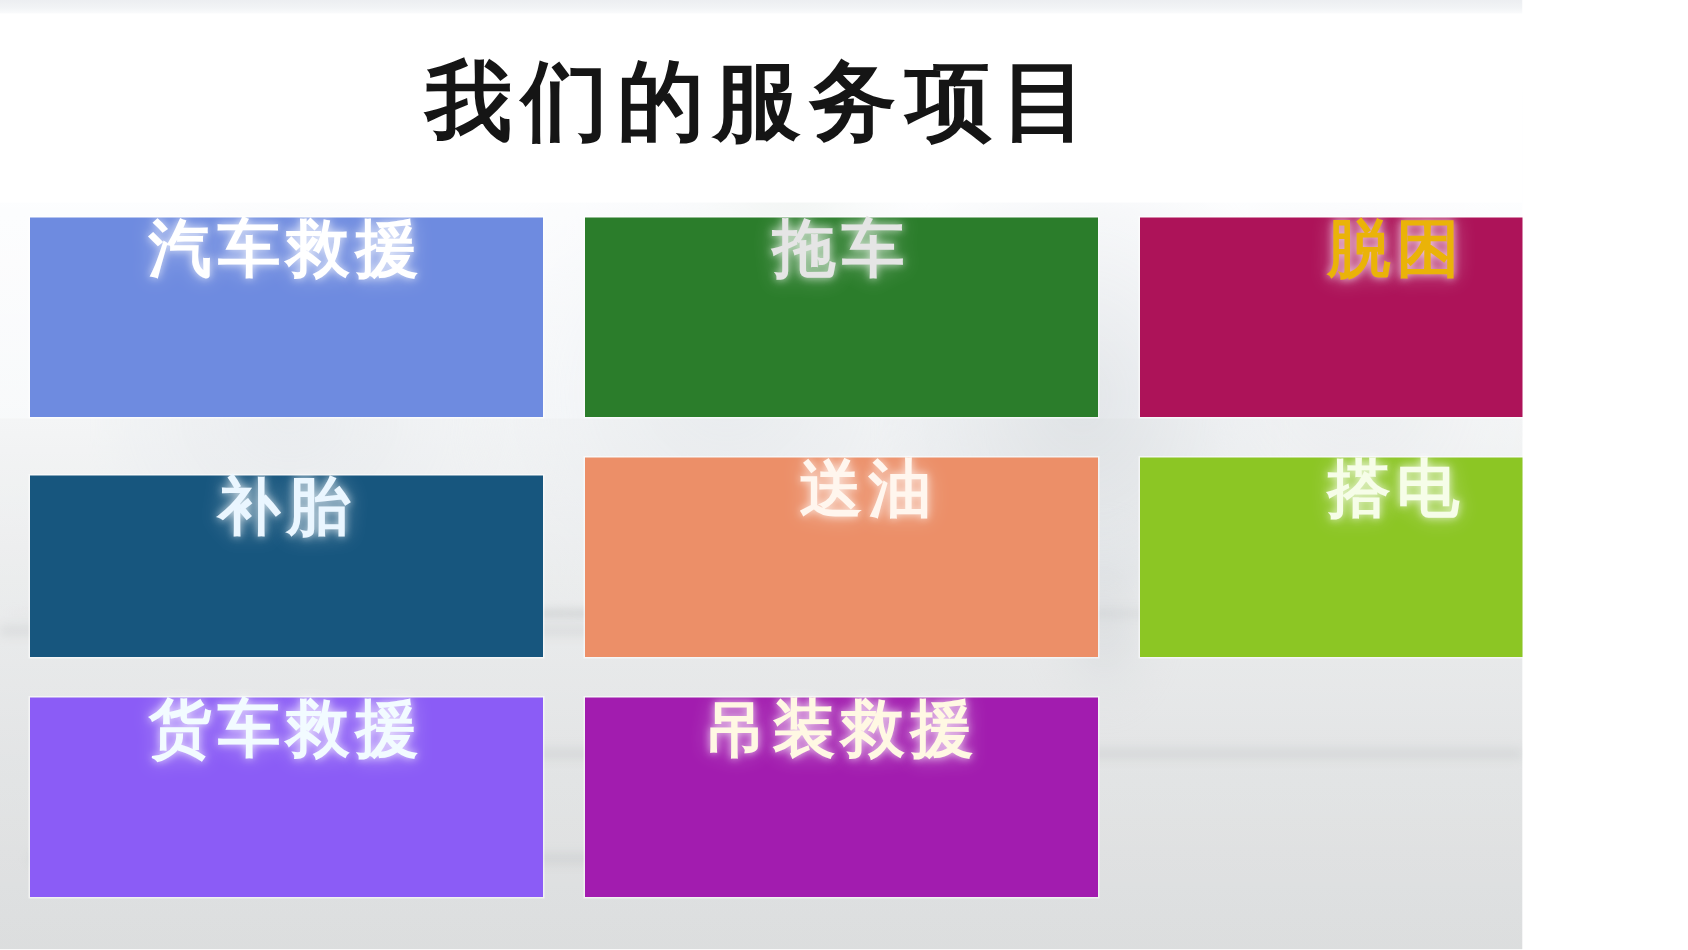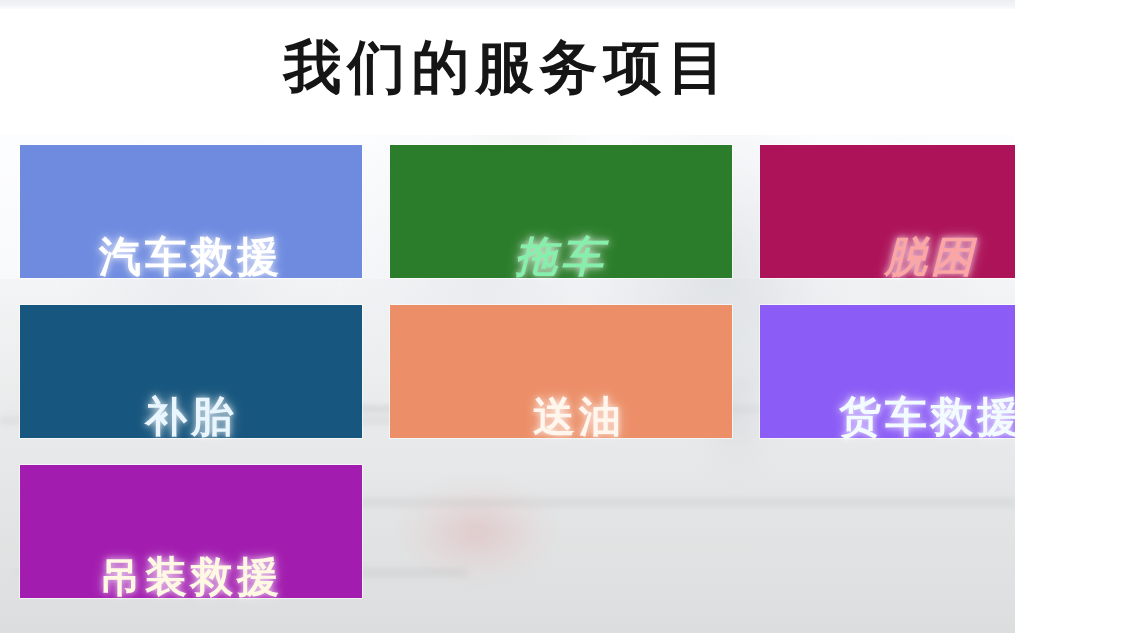--- a/index.html
+++ b/index.html
@@ -159,21 +159,21 @@
     display: grid;
     grid-template-columns: repeat(3, 342px);
     grid-template-rows: repeat(3, 133px);
     column-gap: 28px;
     row-gap: 27px;
   }
 
   .service-cell {
     position: relative;
     display: flex;
-    align-items: flex-end;
+    align-items: flex-start;
     justify-content: center;
     box-sizing: border-box;
     box-shadow: 0 0 0 1px rgba(255,255,255,.55);
   }
   .service-cell .cell-label {
     font-size: 42px;
     font-weight: 700;
     letter-spacing: 4px;
     line-height: 1;
     white-space: nowrap;
@@ -205,31 +205,34 @@
 
   <div class="title-band">
     <h1 class="poster-title">我们的服务项目</h1>
   </div>
 
   <div class="service-grid">
       <div class="service-cell" style="background: rgb(110, 139, 224);">
         <span class="cell-label" style="color: rgb(255, 255, 255);">汽车救援</span>
       </div>
       <div class="service-cell" style="background: rgb(43, 125, 43);">
-        <span class="cell-label" style="color: #86efac; font-style: italic;">拖车</span>
+        <span class="cell-label" style="color: #e5e5e5;">拖车</span>
       </div>
       <div class="service-cell" style="background: rgb(173, 19, 89);">
-        <span class="cell-label" style="color: #fca5a5; font-style: italic;">脱困</span>
-      </div>
-      <div class="service-cell" style="background: rgb(23, 86, 126);">
+        <span class="cell-label" style="color: #eab308;">脱困</span>
+      </div>
+      <div class="service-cell" style="background: rgb(23, 86, 126); margin-top: 12px;">
         <span class="cell-label" style="color: rgb(234, 246, 255);">补胎</span>
       </div>
       <div class="service-cell" style="background: rgb(236, 143, 104);">
         <span class="cell-label" style="color: rgb(255, 246, 238); margin-left: 36px;">送油</span>
       </div>
+      <div class="service-cell" style="background: rgb(140, 198, 36);">
+        <span class="cell-label" style="color: rgb(246, 253, 232);">搭电</span>
+      </div>
       <div class="service-cell" style="background: #8b5cf6;">
         <span class="cell-label" style="color: rgb(242, 251, 255);">货车救援</span>
       </div>
       <div class="service-cell" style="background: #a21caf;">
         <span class="cell-label" style="color: rgb(255, 248, 227);">吊装救援</span>
       </div>
     </div>
 
 </div>
 

